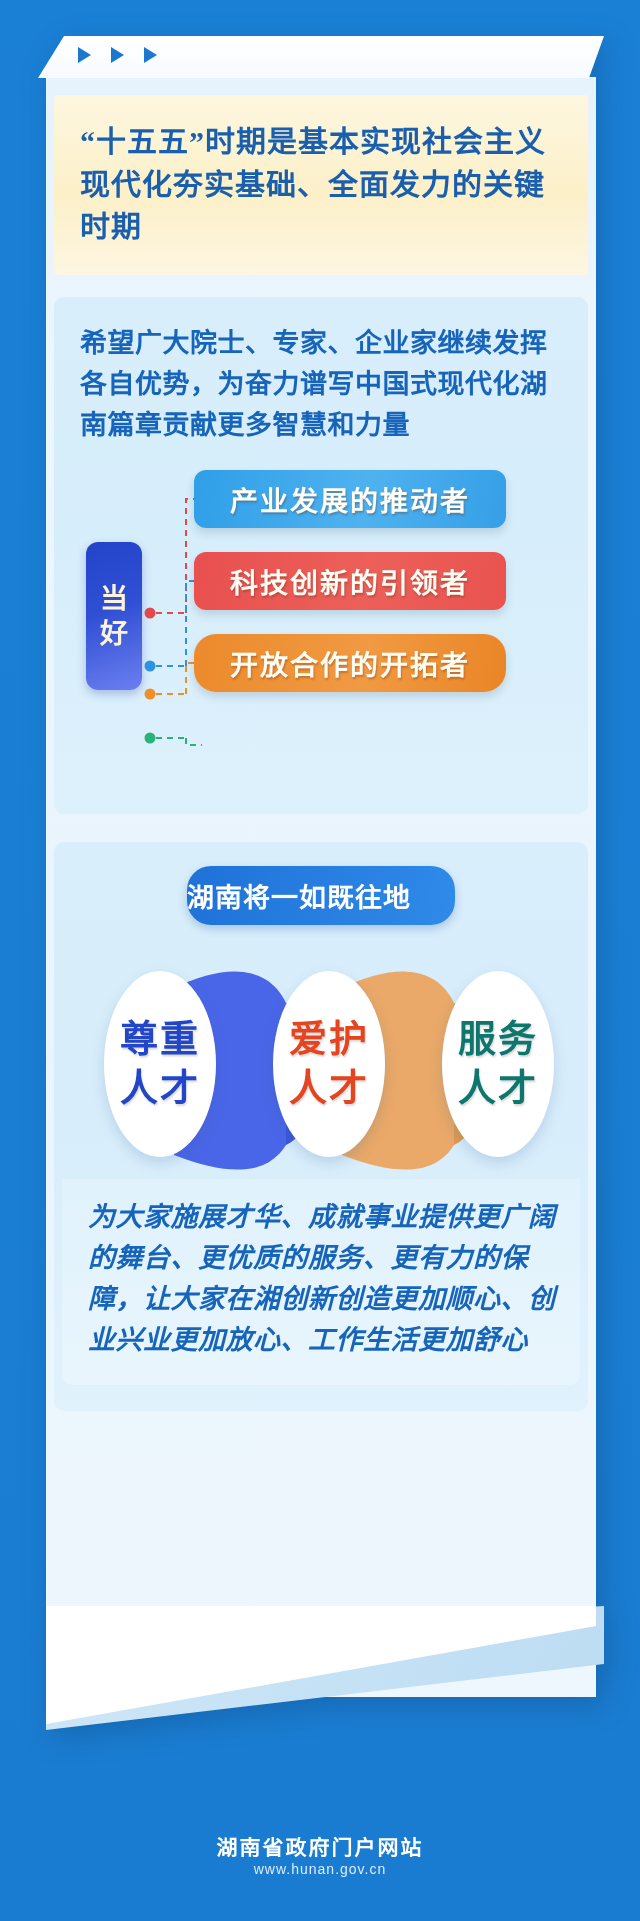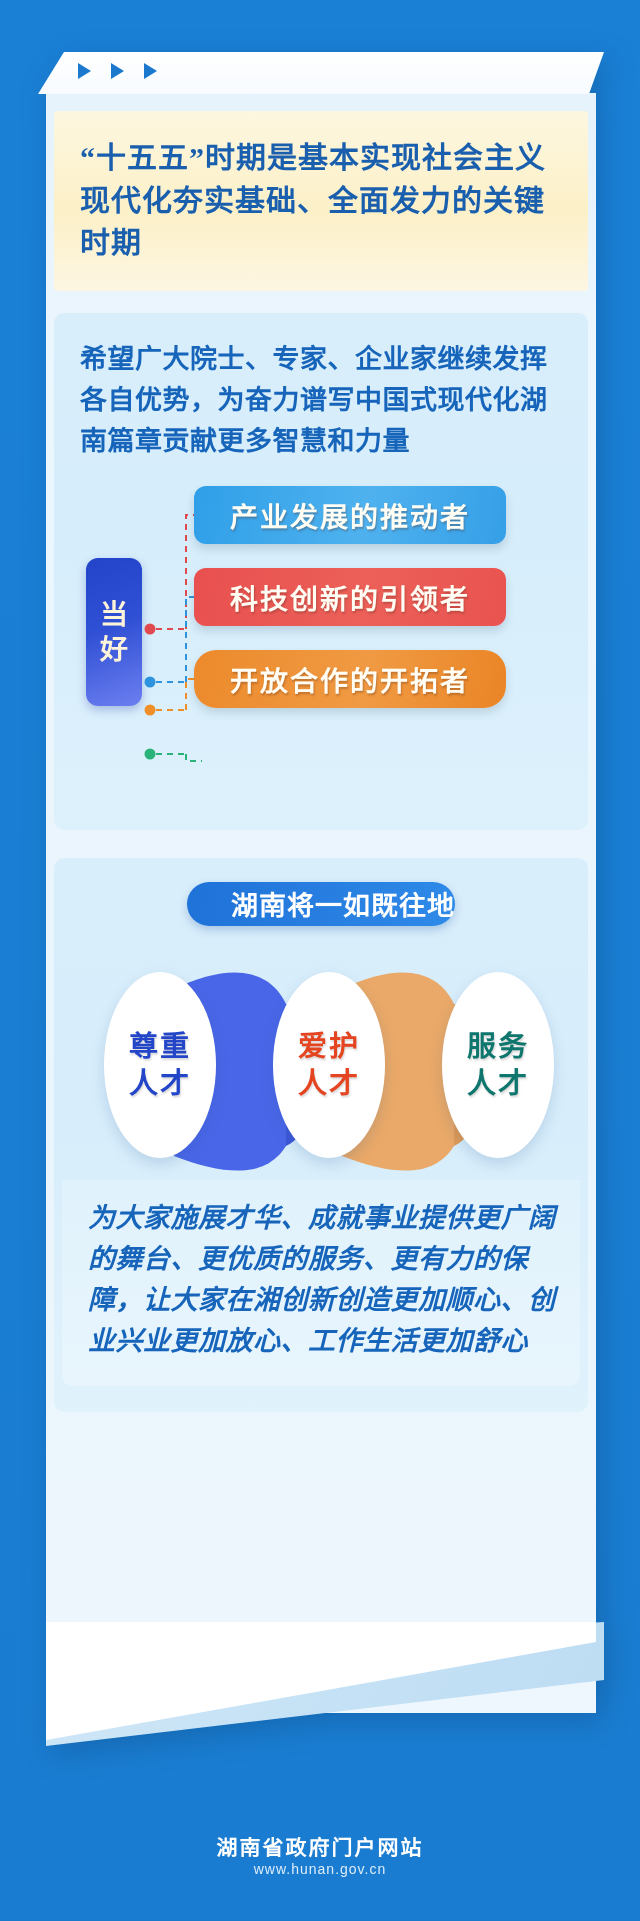--- a/index.html
+++ b/index.html
@@ -14,21 +14,21 @@
 
   
   #page {
     position:absolute; inset:0;
     background:linear-gradient(180deg,#1a80d6 0%,#1a7fd4 45%,#1a7cd0 100%);
   }
 
   
   #card {
     position:absolute;
-    left:38px; top:52px;
+    left:38px; top:36px;
     width:566px;
     height:1690px;
     filter:drop-shadow(6px 8px 14px rgba(10,60,110,.30));
   }
 
   
   #banner {
     position:absolute; left:0; top:0; width:566px; height:42px;
     background:linear-gradient(180deg,#ffffff 0%,#f7fbff 100%);
     clip-path:polygon(26px 0, 566px 0, 551px 42px, 0 42px);
@@ -146,45 +146,45 @@
 
   
   .talent-section{
     margin:28px 8px 0 8px;
     padding:24px 0 26px 0;
     background:linear-gradient(180deg,#d9eefb 0%,#d7edfb 45%,#e0f2fc 100%);
     border-radius:10px;
   }
   .pill-title{
     margin:0 auto;
-    width:268px; height:44px;
+    width:268px; height:59px;
     background:linear-gradient(100deg,#1f72d8 0%,#2f8ae8 100%);
     border-radius:24px;
-    display:flex;align-items:center;justify-content:flex-end;
+    display:flex;align-items:center;justify-content:flex-start;
     box-shadow:0 4px 8px rgba(25,80,160,.25);
   }
   .pill-title span{
     font-size:27px;font-weight:bold;color:#ffffff;letter-spacing:1px;
   }
 
   .ovals{ position:relative; height:230px; margin-top:24px; }
   .ribbon{ position:absolute; }
   .oval{
     position:absolute; top:22px;
     width:112px; height:186px;
     background:#ffffff;
     border-radius:56px / 93px;
     display:flex;flex-direction:column;align-items:center;justify-content:center;
     box-shadow:0 6px 14px rgba(40,90,150,.18);
     z-index:3;
   }
   .oval span{
     font-family:"Liberation Serif","DejaVu Serif",serif;
     font-weight:bold;
-    font-size:29px;
+    font-size:38px;
     line-height:1.28;
     letter-spacing:2px;
     text-shadow:1px 2px 2px rgba(80,80,80,.22);
     text-align:center;
   }
   .oval.c1 span{ color:#2346c9; }
   .oval.c2 span{ color:#e4441f; }
   .oval.c3 span{ color:#0f766e; }
 
   

